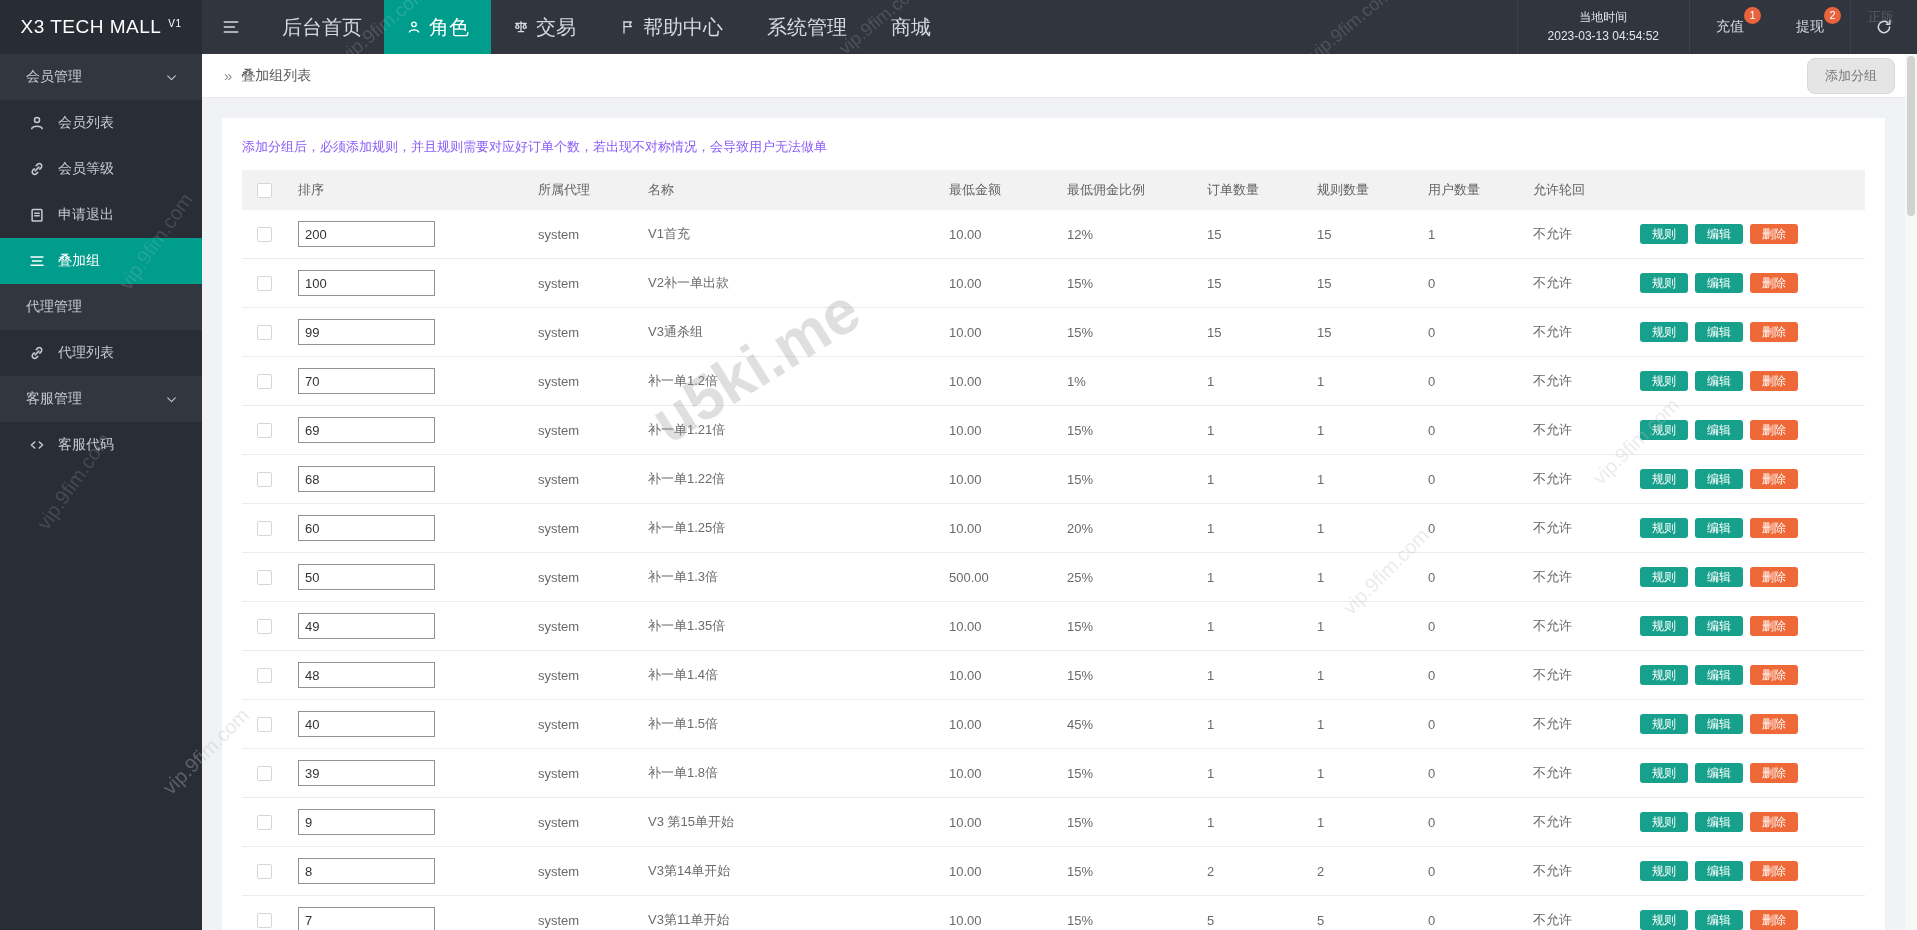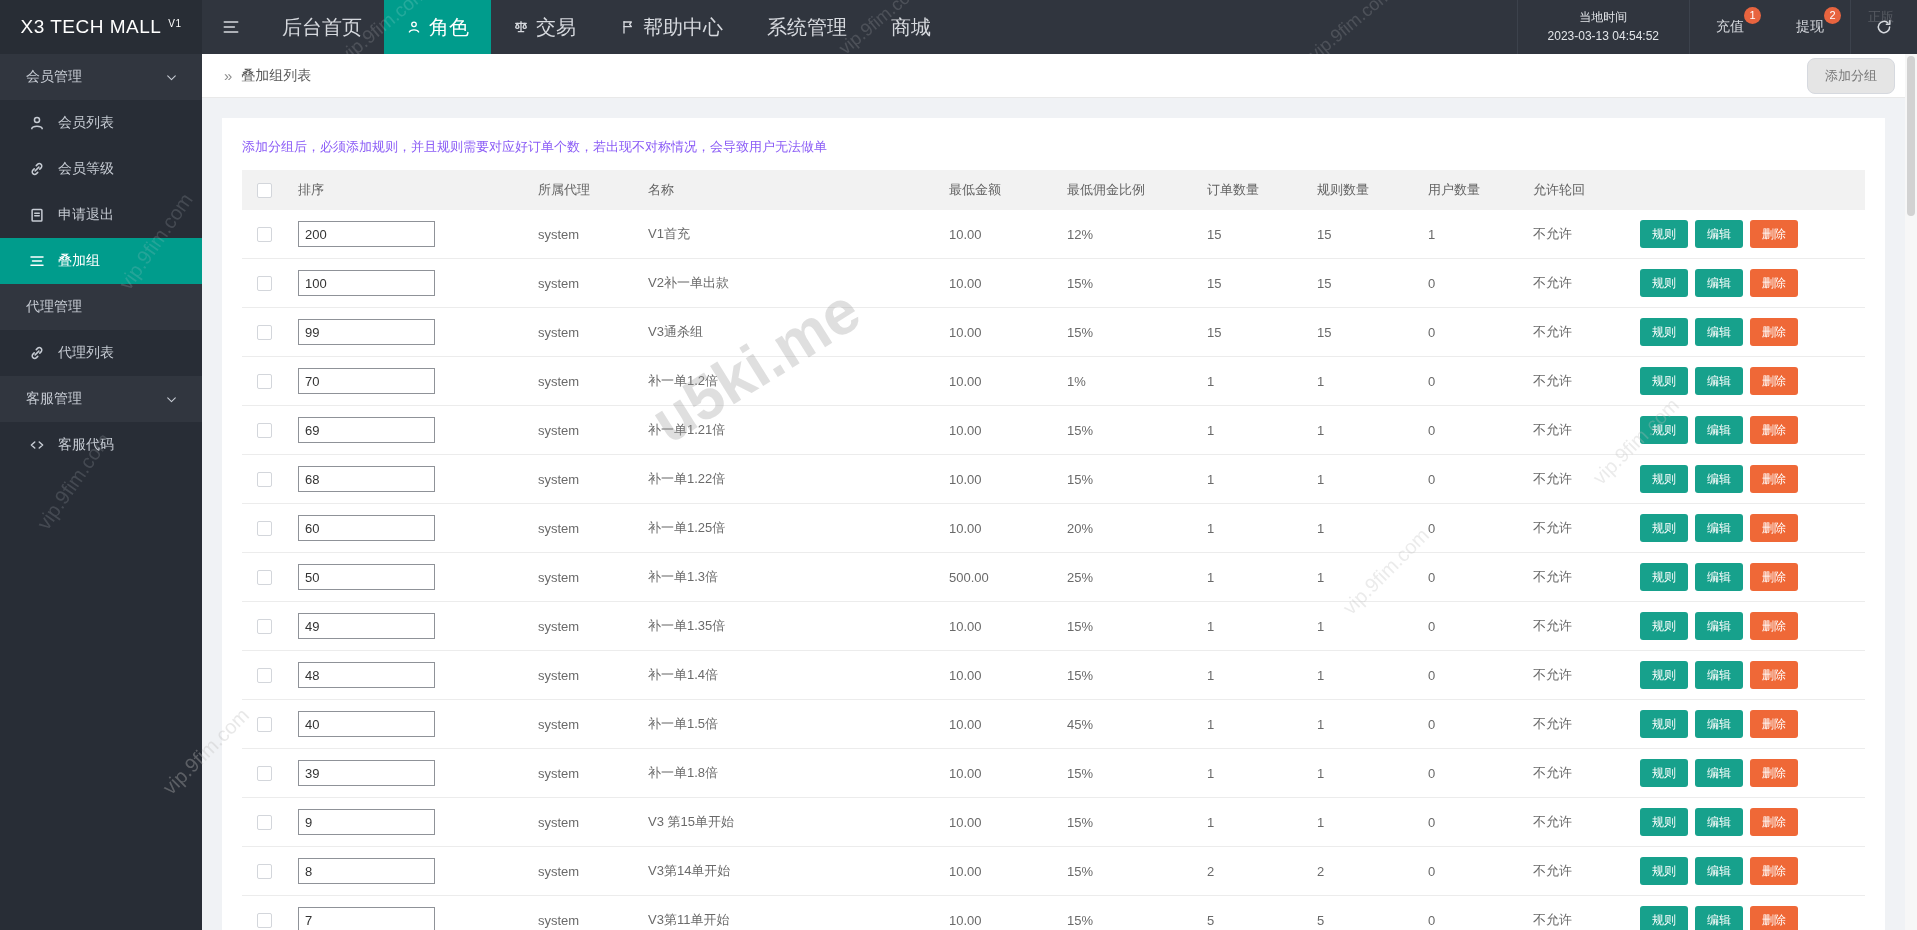--- a/index.html
+++ b/index.html
@@ -62,21 +62,21 @@
   
   .trow{display:grid;
         grid-template-columns:56px 240px 110px 301px 118px 140px 110px 111px 105px 107px 1fr;
         align-items:center;}
   .thead{background:#f2f2f2; height:40px; color:#636363; font-size:13px;}
   .tbody .trow{height:49px; border-bottom:1px solid #ececec; font-size:13px; color:#6a6a6a; background:#fff;}
   .checkbox{width:15px; height:15px; border:1px solid #d3d6db; border-radius:2px;
             background:#fff; margin-left:15px; cursor:pointer;}
   .sort-input{width:137px; height:26px; border:1px solid #8f9298; background:#fff;
               font-size:13px; color:#333; padding:0 6px; font-family:inherit;}
-  .btn{height:28px; padding:0 12px; border:none; border-radius:3px; color:#fff;
+  .btn{height:20px; padding:0 12px; border:none; border-radius:3px; color:#fff;
        font-size:12px; margin-right:7px; cursor:pointer; font-family:inherit;}
   .btn-teal{background:var(--btn-teal);}
   .btn-orange{background:var(--btn-orange);}
 
   
   .scrollbar{position:absolute; top:54px; right:0; width:12px; bottom:0; background:#f7f7f7; z-index:15;}
   .scroll-thumb{position:absolute; top:2px; left:2px; width:8px; height:160px;
                 background:#d2d2d2; border-radius:4px; cursor:pointer;}
 
   

